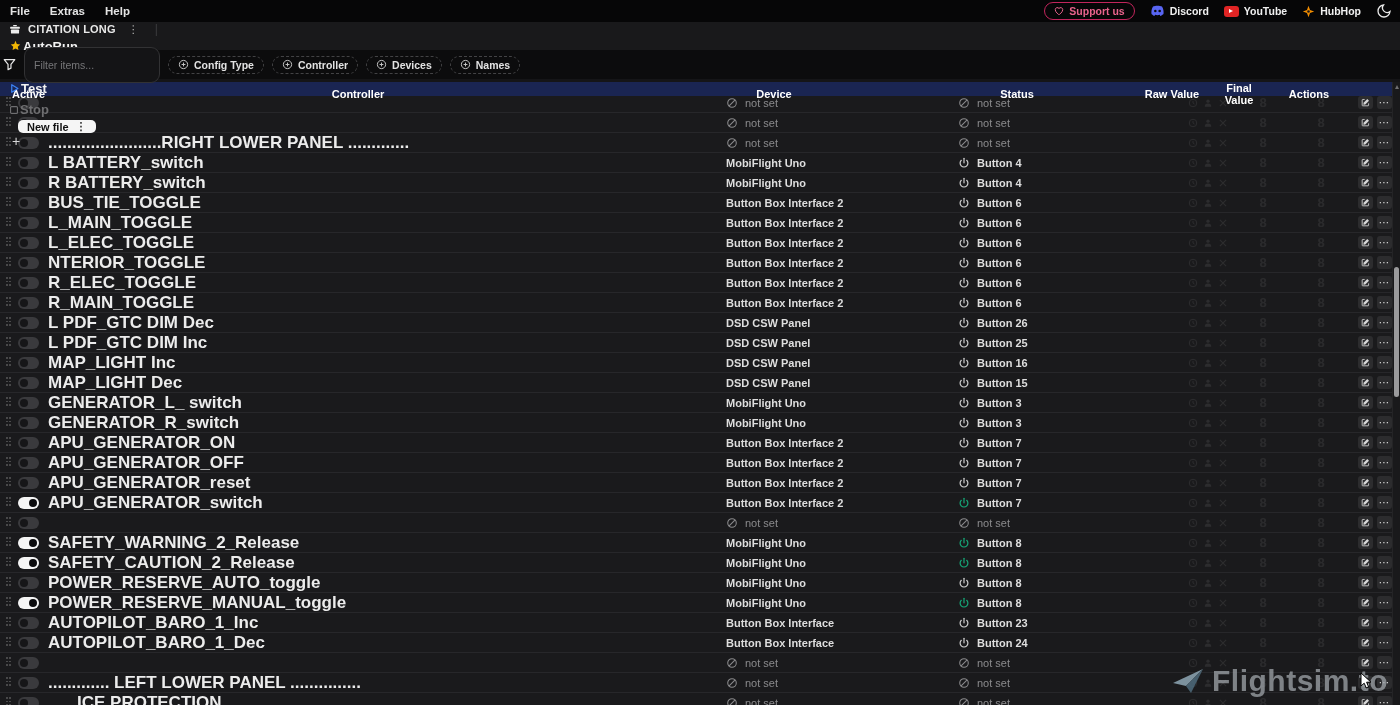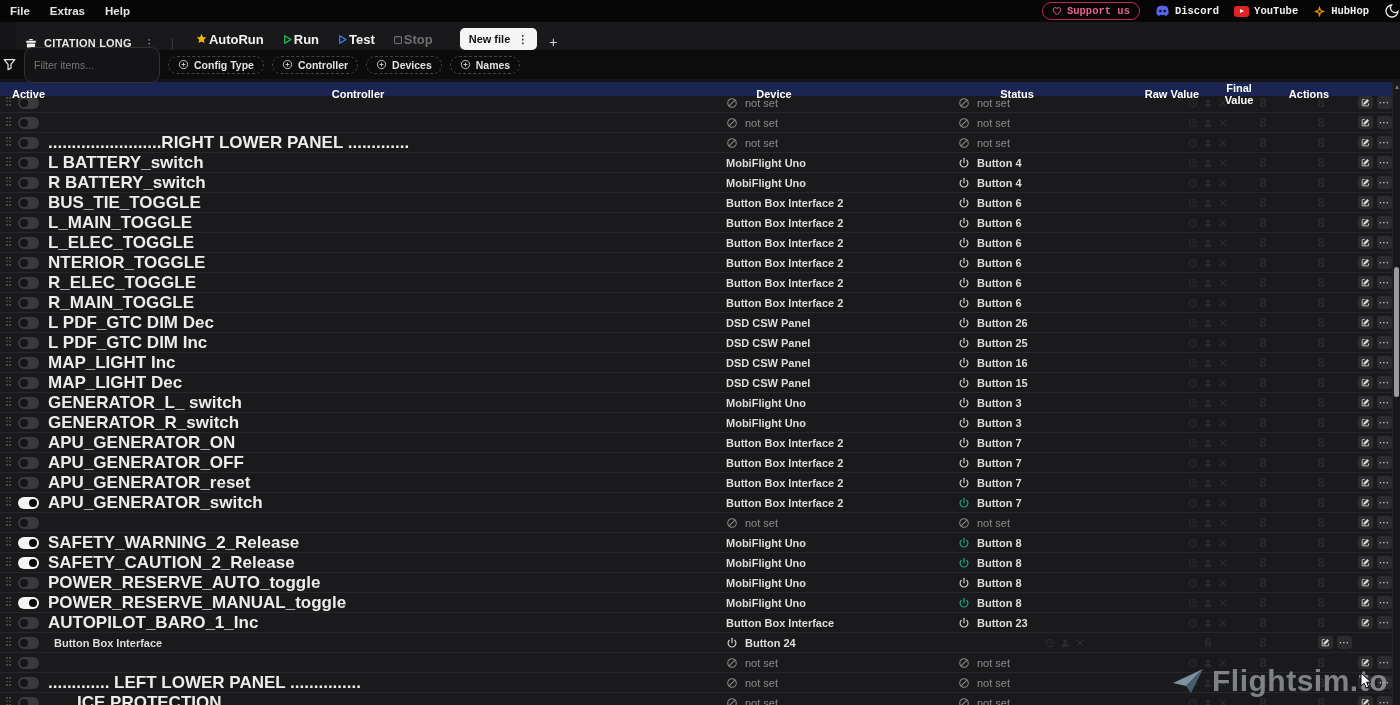--- a/index.html
+++ b/index.html
@@ -11,31 +11,31 @@
     position:relative;
     -webkit-font-smoothing:antialiased;
   }
   svg { display:block; }
 
   
   .menubar { position:absolute; top:0; left:0; right:0; height:22px;
     background:#060607; display:flex; align-items:center; z-index:5; }
   .menu-item { font-size:11.5px; font-weight:600; color:#e4e4e4; padding:0 10px; height:100%;
     display:flex; align-items:center; cursor:default; }
-  .menubar-right { margin-left:auto; display:flex; align-items:center; gap:15px; padding-right:8px;font-family:Liberation Mono, monospace; }
+  .menubar-right { margin-left:auto; display:flex; align-items:center; gap:15px; padding-right:16px; }
   .pill-support { display:flex; align-items:center; gap:5px; border:1px solid #c2255c; border-radius:10px;
     padding:2px 9px; color:#e8638c; font-size:10.5px; font-weight:700; }
   .ext-link { display:flex; align-items:center; gap:5px; font-size:10.5px; font-weight:700; color:#f0f0f0; }
   .yt-badge { width:15px; height:11px; background:#e02424; border-radius:3px; display:flex; align-items:center; justify-content:center; }
   .yt-badge i { width:0; height:0; border-left:4px solid #fff; border-top:2.6px solid transparent; border-bottom:2.6px solid transparent; }
   .moon { position:relative; width:16px; margin-right:-8px; color:#e8e8e8; }
 
   
-  .toolbar { position:absolute; top:22px; left:16px; right:0; height:28px;
-    background:#19191b; display:flex; align-items:flex-end; z-index:5; }
+  .toolbar { position:absolute; top:22px; left:0; right:0; height:28px;
+    background:#19191b; display:flex; align-items:flex-start; z-index:5;flex-direction:column; }
   .tb-group { display:flex; align-items:center; gap:6px; padding:0 8px; }
   .profile-name { font-size:11px; font-weight:700; letter-spacing:.2px; }
   .vdots { color:#b5b5b5; font-size:11px; padding:0 6px; }
   .vsep { color:#3c3c3e; font-size:12px; padding:0 4px; }
   .tb-btn { display:flex; align-items:center; gap:1px; font-size:13px; font-weight:700; color:#f2f2f2;
     padding:3px 9px; border-radius:4px; background:transparent; border:none; cursor:pointer; }
   .tb-btn.disabled { color:#6e6e70; }
   .tab-newfile { display:flex; align-items:center; gap:7px; background:#f5f5f5; color:#111;
     font-size:11px; font-weight:600; height:22px; padding:0 9px; border-radius:5px; margin-left:18px; cursor:pointer; }
   .tab-newfile .vdots { color:#333; padding:0; }
@@ -1987,20 +1987,21 @@
           <i></i>
           <i></i>
           <i></i>
         </span>
     </div>
     <div class="cell togglecell">
       <button class="toggle">
           <span class="knob"></span>
         </button>
     </div>
+    <div class="cell name">AUTOPILOT_BARO_1_Dec</div>
     <div class="cell ctrl set">
 
       <span class="txt">Button Box Interface</span>
     </div>
     <div class="cell dev set">
 
       <span class="power-ico">
         <svg width="12" height="12" viewBox="0 0 16 16" fill="none" stroke="currentColor" stroke-width="1.6" stroke-linecap="round">
             <path d="M8 1.8v6"></path>
             <path d="M4.4 4.4a5.2 5.2 0 1 0 7.2 0"></path>

